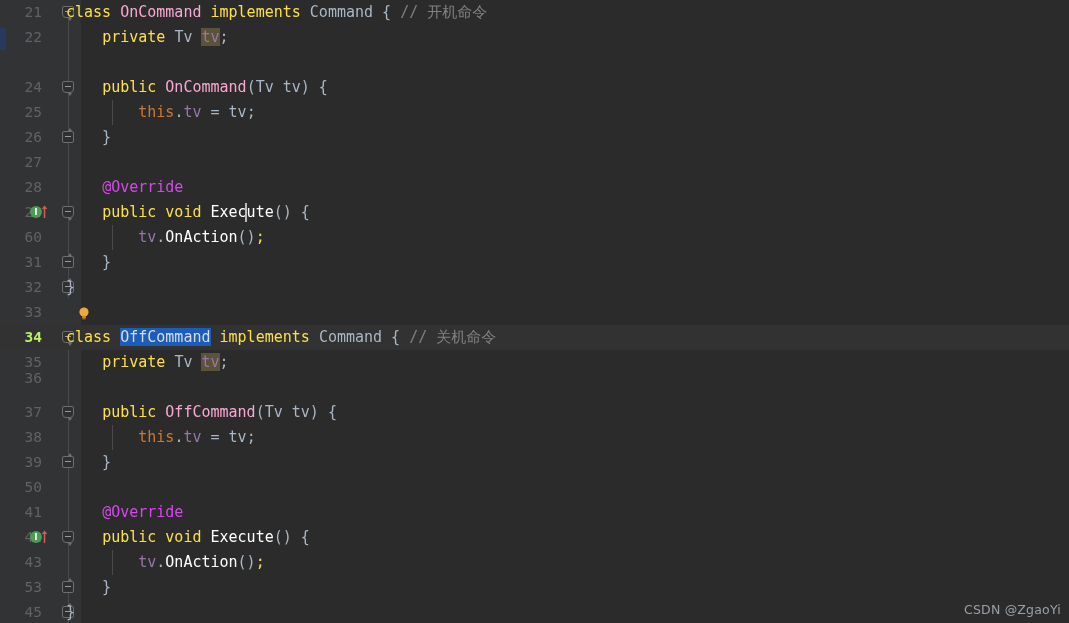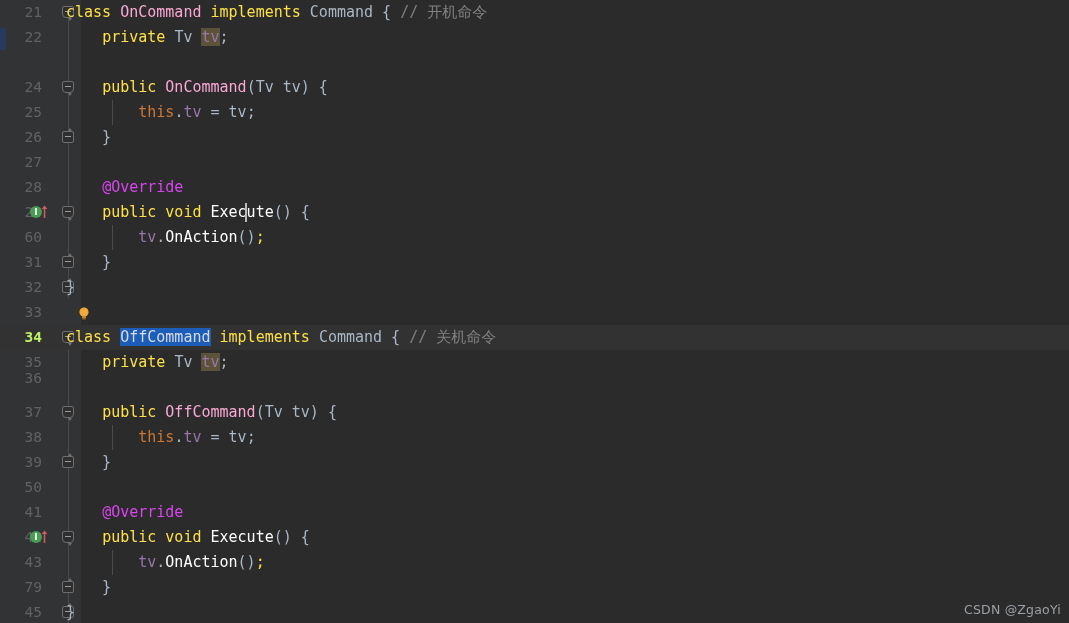--- a/index.html
+++ b/index.html
@@ -273,21 +273,21 @@
     <span class="fold open-top" style="top:6px;"></span>
     <span class="code">    <span class="kw">public</span> <span class="kw">void</span> <span class="method">Execute</span>() {</span>
   </div>
 
   <div class="row" style="top:550px;padding-left:12px;">
     <span class="lineno">43</span>
     <span class="code">        <span class="field">tv</span>.<span class="method">OnAction</span>()<span class="kw">;</span></span>
   </div>
 
   <div class="row" style="top:575px;">
-    <span class="lineno">79</span>
+    <span class="lineno">53</span>
     <span class="fold close" style="top:6px;"></span>
     <span class="code">    }</span>
   </div>
 
   <div class="row" style="top:600px;">
     <span class="lineno">45</span>
     <span class="fold close" style="top:6px;"></span>
     <span class="code">}</span>
   </div>
 

